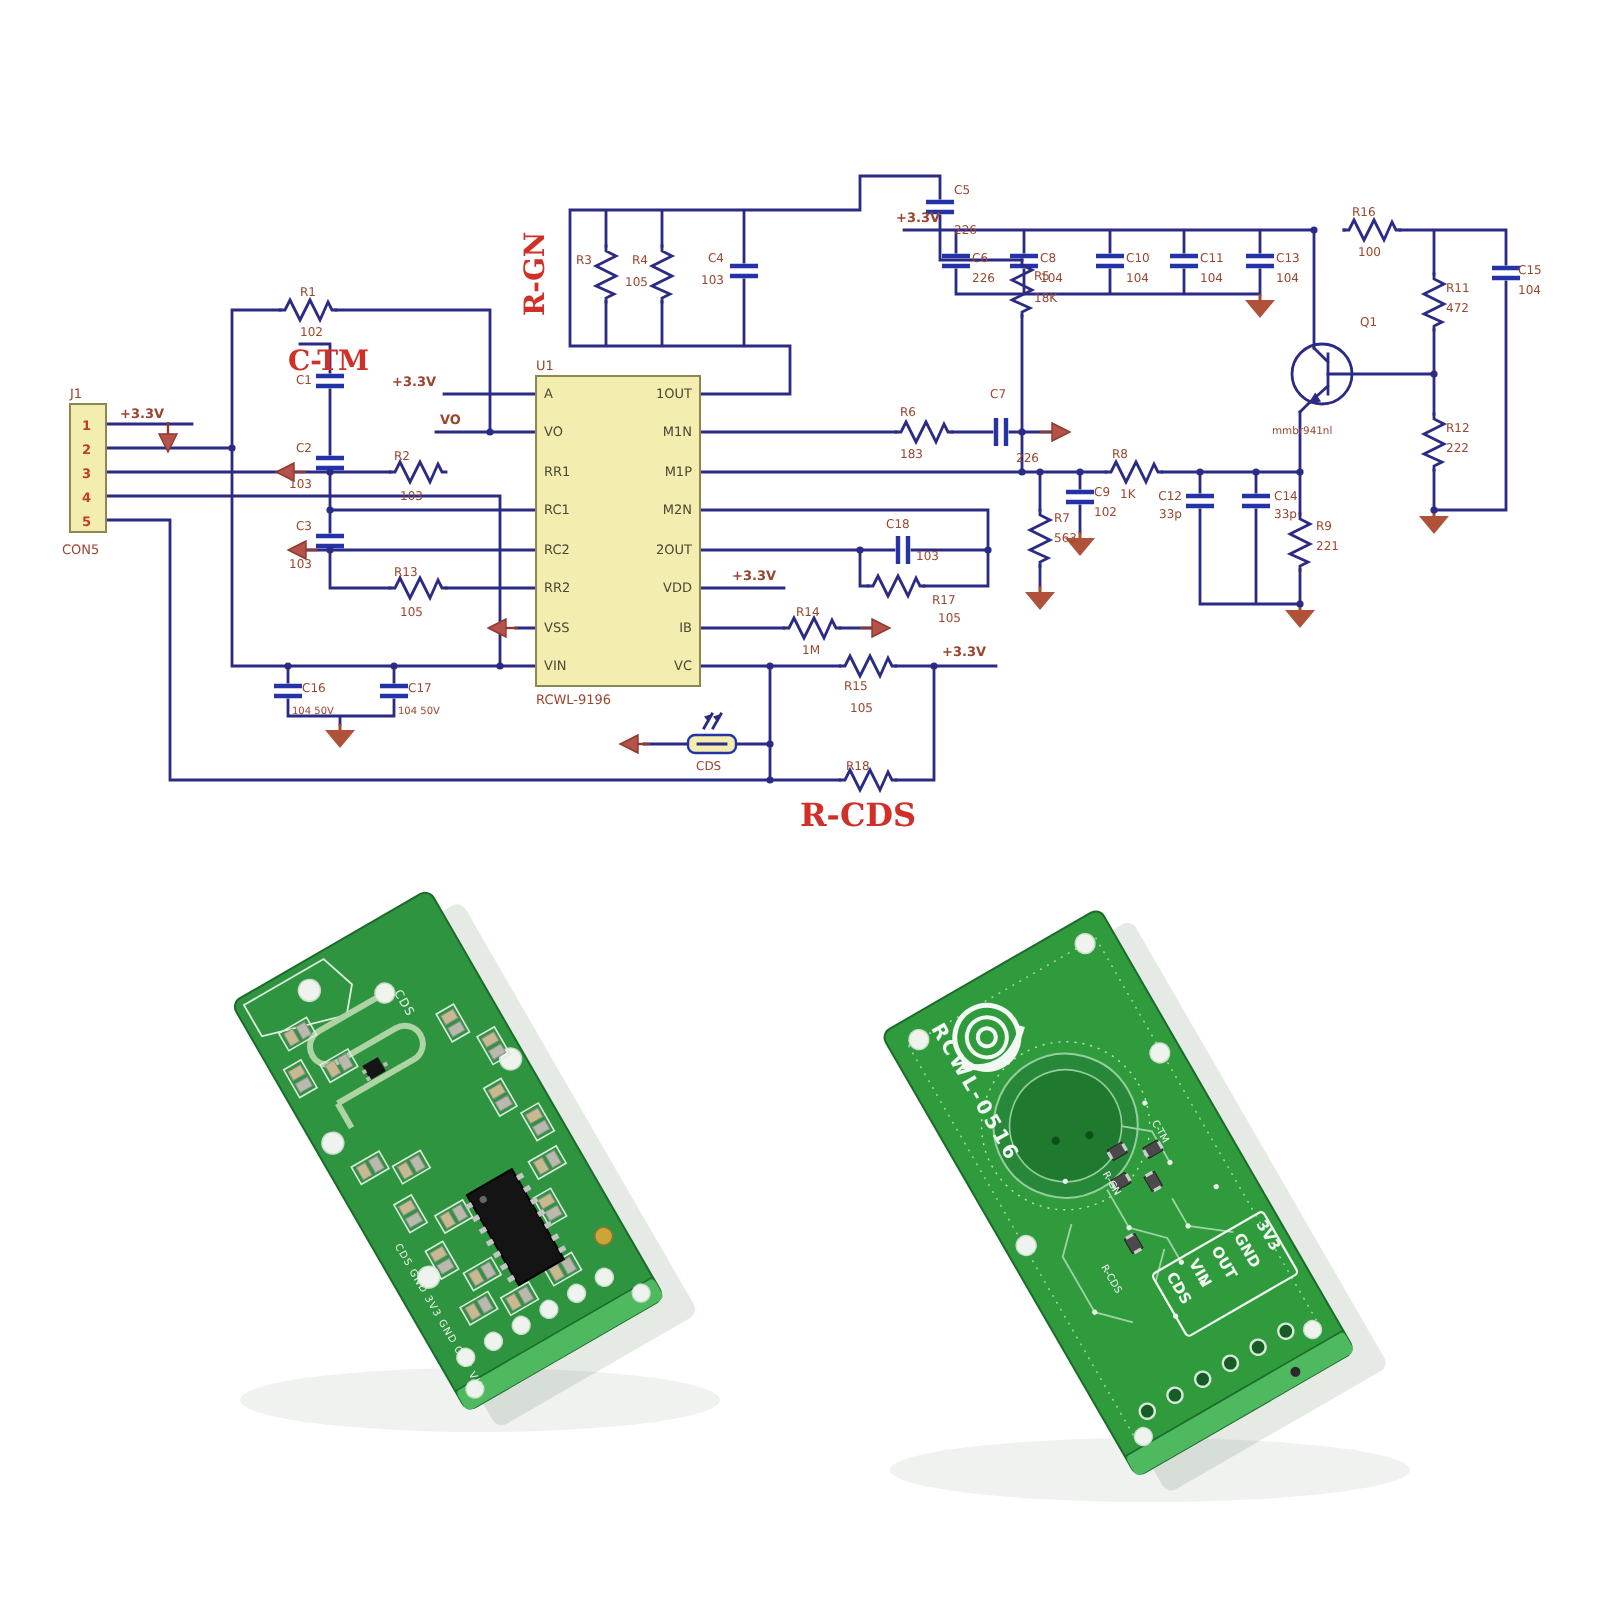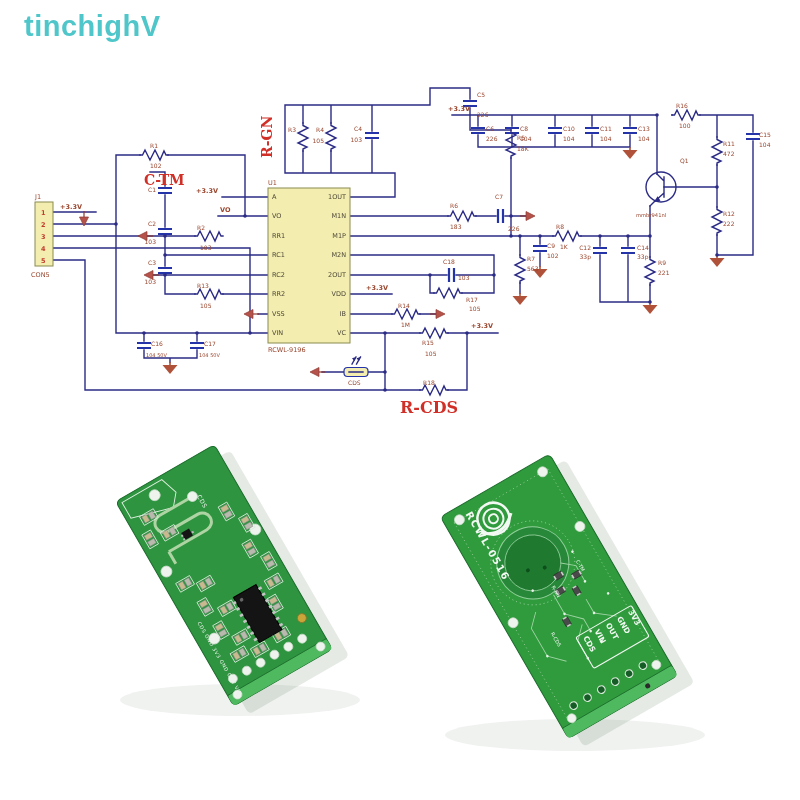--- a/index.html
+++ b/index.html
@@ -30,21 +30,20 @@
   .bpin{font-size:7.5px;font-weight:bold;fill:#f2f8f2;}
   .blbl{font-size:5px;fill:#eef6ee;}
   .trc{stroke:#9ed3a2;stroke-width:.9;fill:none;}
   .via{fill:#e8f2e8;}
   .silk{stroke:#dff0df;stroke-width:.9;fill:none;}
 </style>
 </head>
 <body>
 
 <div id="stage">
-  <div id="wm">tinchighV</div>
 
   <svg width="800" height="800" viewBox="0 0 800 800">
     <defs>
       <path id="rz" class="w" d="M0 0 L2.5 0 L5 -5 L10 5 L15 -5 L20 5 L24 -4 L26 0 L28 0"></path>
       <g id="gn" class="gd">
           <line x1="0" y1="0" x2="0" y2="3"></line>
           <path d="M-7.5 3 H7.5 L0 12 Z"></path>
         </g>
       <g id="arR" class="arr">
           <line x1="-7" y1="0" x2="-1" y2="0"></line>

